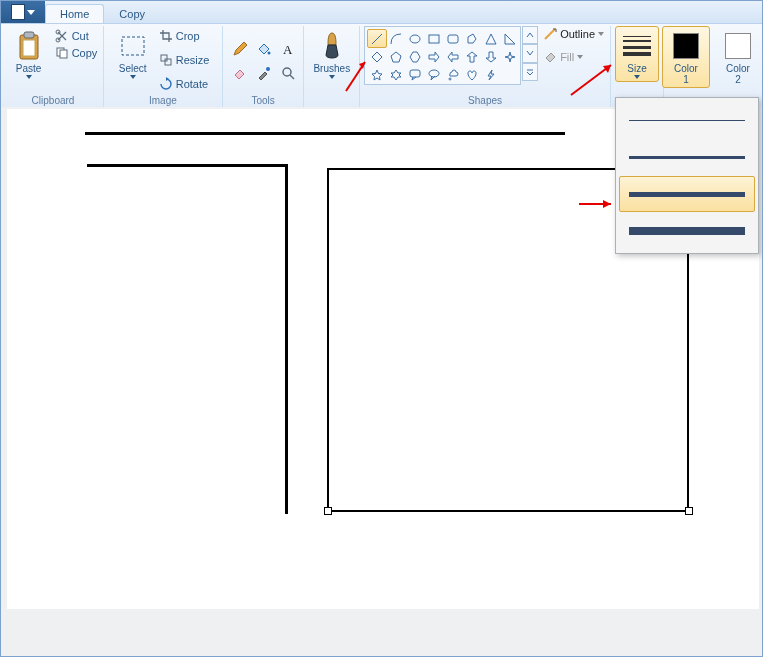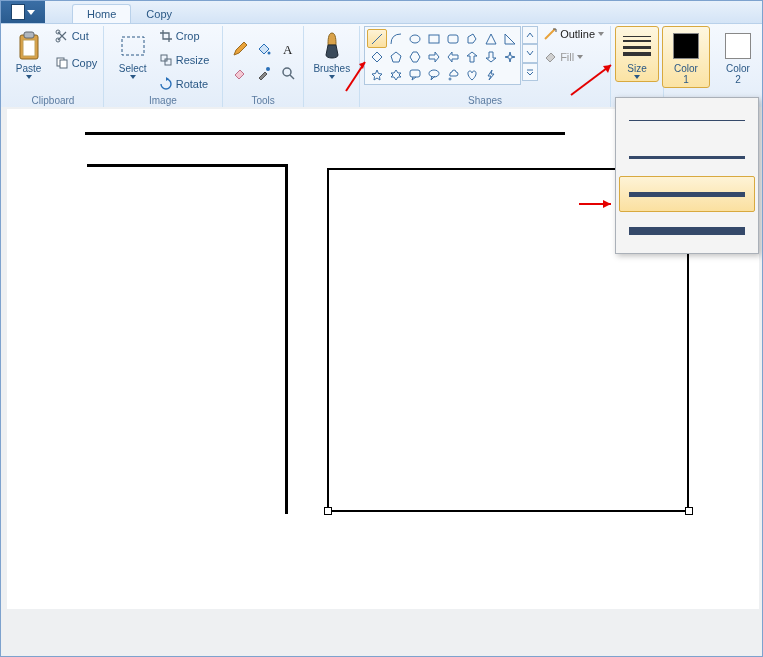--- a/index.html
+++ b/index.html
@@ -1,21 +1,21 @@
 <!DOCTYPE html>
 <html><head>
 <meta charset="utf-8">
 <style>
 html,body{margin:0;padding:0;font-family:"Segoe UI",Tahoma,sans-serif;font-size:11px;color:#222;background:#fff;}
 .window{width:763px;height:657px;background:#fff;border:1px solid #7da2ce;box-sizing:border-box;overflow:hidden;position:relative;}
 .titlebar{height:22px;background:linear-gradient(#e8f1fb,#d4e4f6);display:flex;align-items:stretch;border-bottom:1px solid #b9d1ea;}
 .sysmenu{width:44px;background:linear-gradient(#3a6ea5,#2a5b8f);display:flex;align-items:center;justify-content:center;gap:2px;}
 .sysmenu .doc{width:12px;height:14px;background:#fff;border:1px solid #1d436b;}
 .sysmenu .arrow{width:0;height:0;border-left:4px solid transparent;border-right:4px solid transparent;border-top:5px solid #fff;}
-.tabs{display:flex;align-items:flex-end;padding-left:27px;}
+.tabs{display:flex;align-items:flex-end;}
 .tab{padding:3px 14px 3px 14px;border:1px solid transparent;border-bottom:none;margin-top:1px;color:#2a5885;}
 .tab.active{background:#f5f9fe;border-color:#b9d1ea;border-top-left-radius:3px;border-top-right-radius:3px;color:#2a5885;}
 .ribbon{height:82px;background:linear-gradient(#f5f9fe,#e3edf9);border-bottom:1px solid #b9d1ea;display:flex;padding:2px 2px 0 2px;}
 .group{display:flex;flex-direction:column;align-items:center;padding:0 4px;border-right:1px solid #cadff2;}
 .group:last-child{border-right:none;}
 .group-body{flex:1;display:flex;align-items:flex-start;}
 .group-label{font-size:10px;color:#5b7ba0;padding:1px 0 2px;text-align:center;width:100%;}
 .bigbtn{display:flex;flex-direction:column;align-items:center;justify-content:flex-start;padding:2px 4px;border:1px solid transparent;border-radius:3px;min-width:34px;}
 .bigbtn.sel{background:linear-gradient(#fef7e1,#fbe3a4);border-color:#d8a93f;}
 .bigbtn .bicon{width:30px;height:34px;display:flex;align-items:center;justify-content:center;}
@@ -80,21 +80,21 @@
           <div class="bicon">
             <svg width="24" height="30" viewBox="0 0 24 30">
                 <rect x="3" y="4" width="18" height="24" rx="2" fill="#d9a24a" stroke="#8a6520"></rect>
                 <rect x="7" y="1" width="10" height="6" rx="2" fill="#b0b7bf" stroke="#62686f"></rect>
                 <rect x="6" y="9" width="12" height="16" fill="#fff" stroke="#bfa05a"></rect>
               </svg>
           </div>
           <span class="blabel">Paste</span>
           <span class="arrowdn"></span>
         </div>
-        <div style="display:flex;flex-direction:column;gap:11px;margin-left:2px;margin-top:2px;justify-content:center;">
+        <div style="display:flex;flex-direction:column;gap:1px;margin-left:2px;margin-top:2px;justify-content:center;">
           <div class="smallrow">
             <span class="sicon">
                 <svg width="14" height="14" viewBox="0 0 14 14">
                   <path d="M3 3 L11 11 M11 3 L3 11" stroke="#5a6b7a" stroke-width="1.2"></path>
                   <circle cx="3" cy="11" r="2" fill="none" stroke="#5a6b7a"></circle>
                   <circle cx="3" cy="3" r="2" fill="none" stroke="#5a6b7a"></circle>
                 </svg>
               </span>
             <span class="slabel">Cut</span>
           </div>

